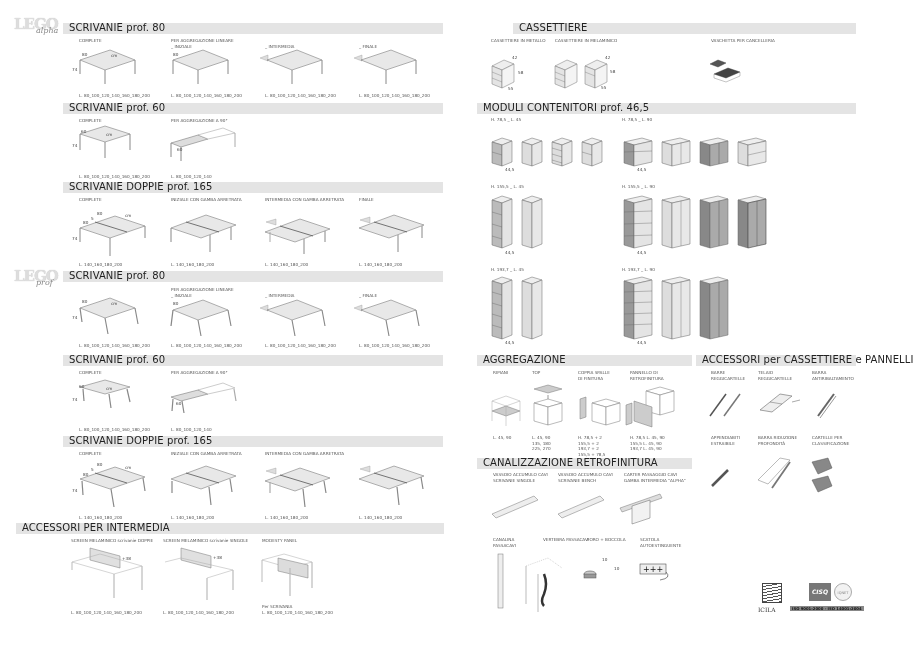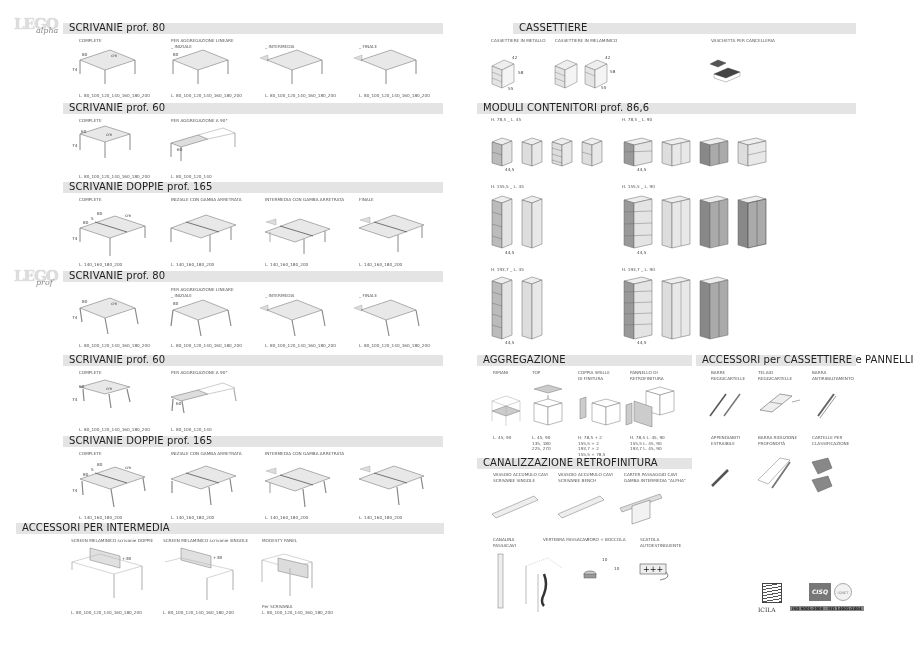--- a/index.html
+++ b/index.html
@@ -328,21 +328,21 @@
 <div class="dim" style="left:610px;top:69px;">58</div>
 <div class="dim" style="left:601px;top:85px;">55</div>
 
 <svg style="left:708px;top:60px;" width="40" height="26">
   <polygon points="2,4 10,0 18,3 10,7" fill="#555" stroke="#333" stroke-width="0.4"></polygon>
   <polygon points="6,14 20,8 32,12 18,18" fill="#444" stroke="#333" stroke-width="0.4"></polygon>
   <polyline points="6,14 6,18 18,22 32,16 32,12" fill="none" stroke="#888" stroke-width="0.5"></polyline>
 </svg>
 
 <div class="bar" style="left:477px;top:103px;width:379px;">
-  <span>MODULI CONTENITORI prof. 86,6</span>
+  <span>MODULI CONTENITORI prof. 46,5</span>
 </div>
 <div class="lbl" style="left:491px;top:117px;">H. 78,5 _ L. 45</div>
 <div class="lbl" style="left:622px;top:117px;">H. 78,5 _ L. 90</div>
 
 <svg style="left:490px;top:138px;" width="130" height="32">
   <g>
       <polygon points="2,4 12,0 22,3 12,7" fill="#eee" stroke="#666" stroke-width="0.5"></polygon>
       <polygon points="2,4 12,7 12,28 2,25" fill="#bbb" stroke="#666" stroke-width="0.5"></polygon>
       <polygon points="12,7 22,3 22,24 12,28" fill="#e4e4e4" stroke="#666" stroke-width="0.5"></polygon>
       <line x1="2" y1="14" x2="12" y2="17" stroke="#666" stroke-width="0.4"></line>

